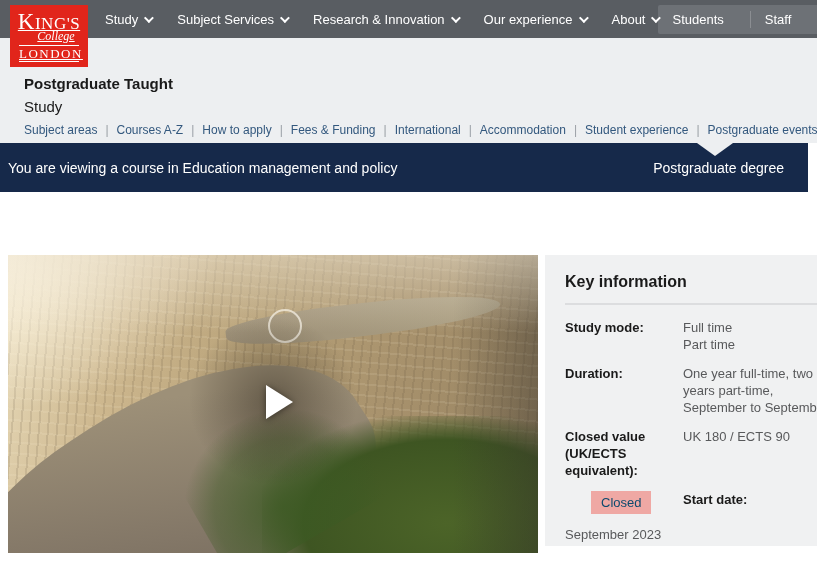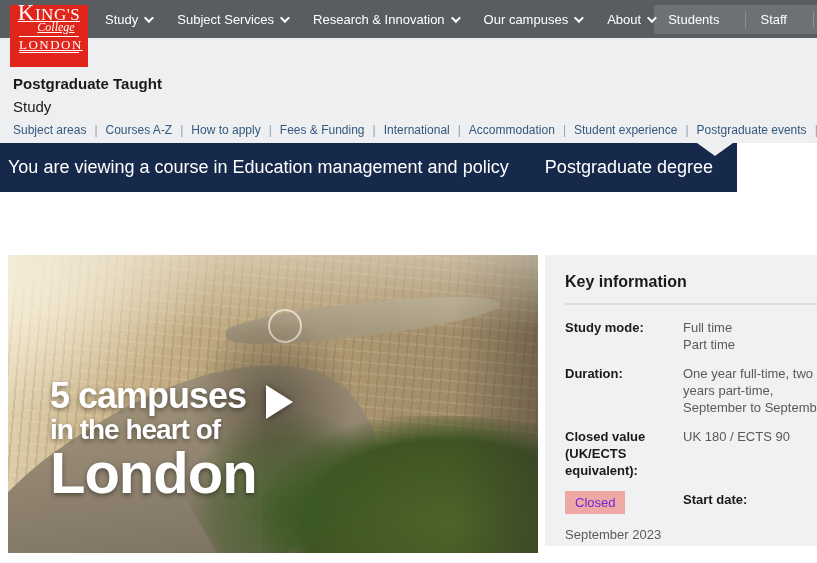--- a/index.html
+++ b/index.html
@@ -10,36 +10,36 @@
   .topbar { position:absolute; top:0; left:0; width:817px; height:38px; background:#595d62; display:flex; align-items:center; }
   .topnav { display:flex; align-items:center; margin-left:105px; gap:26px; }
   .topnav a { color:#fff; font-size:13px; text-decoration:none; display:flex; align-items:center; gap:6px; white-space:nowrap; }
   .chev { width:7px; height:7px; border-right:2px solid #fff; border-bottom:2px solid #fff; transform:rotate(45deg) translateY(-2px); display:inline-block; }
   .topbar-right { margin-left:auto; display:flex; align-items:center; margin-right:8px; gap:7px; }
   .audience { display:flex; background:#6d7176; height:29px; align-items:center; border-radius:2px; }
   .audience a { color:#fff; font-size:13px; text-decoration:none; padding:0 14px; height:17px; line-height:17px; }
   .audience a + a { border-left:1px solid #8b8e92;margin-left:12px; }
 
   
-  .logo { position:absolute; top:5px; left:10px; width:78px; height:62px; background:#e1251b; color:#fff; font-family:"Liberation Serif", serif; text-align:center; z-index:5; }
+  .logo { position:absolute; top:5px; left:10px; width:78px; height:62px; background:#e1251b; color:#fff; font-family:"Liberation Serif", serif; text-align:center; padding-top:9px; z-index:5; }
   .logo .l1 { font-size:17px; letter-spacing:.5px; line-height:15px; }
   .logo .l1 .bigk { font-size:23px; }
   .logo .l2 { font-style:italic; font-size:12px; line-height:11px; margin-left:14px; }
   .logo .l3 { font-size:13px; letter-spacing:1.5px; line-height:15px; margin:3px 9px 0 9px; border-top:1px solid #fff; border-bottom:1px solid #fff; }
 
   
-  .header { position:absolute; top:38px; left:0; width:817px; height:105px; background:#edeff1; padding:37px 8px 0 13px; }
+  .header { position:absolute; top:38px; left:0; width:817px; height:105px; background:#edeff1; padding:37px 8px 0 24px; }
   .eyebrow { font-size:15px; font-weight:bold; color:#1a1a1a; }
   .section-title { font-size:15px; color:#1a1a1a; margin-top:6px; }
   .subnav { margin-top:8px; font-size:12px; display:flex; flex-wrap:nowrap; }
   .subnav a { color:#33587e; text-decoration:none; white-space:nowrap; }
   .subnav a + a::before { content:"|"; color:#9aa0a6; margin:0 8px; }
 
   
-  .banner { position:absolute; top:143px; left:0; width:737px; height:49px; background:#16294a; color:#fff; display:flex; align-items:center; justify-content:space-between; padding:0 24px 0 8px; font-size:18px; }
+  .banner { position:absolute; top:143px; left:0; width:808px; height:49px; background:#16294a; color:#fff; display:flex; align-items:center; justify-content:space-between; padding:0 24px 0 8px; font-size:14px; }
   .banner-notch { position:absolute; top:0; left:697px; width:0; height:0; border-left:18px solid transparent; border-right:18px solid transparent; border-top:13px solid #edeff1; }
 
   
   .main { position:absolute; top:192px; left:0; width:817px; height:371px; background:#fff; }
   h1.course-title { font-size:25px; font-weight:bold; color:#1a1a1a; letter-spacing:-0.5px; margin:20px 0 0 8px; }
 
   
   .video { position:absolute; top:63px; left:8px; width:530px; height:298px; overflow:hidden; cursor:pointer; background:
       linear-gradient(105deg,#e9dcbc 0%,#cdb78e 22%,#b7a178 45%,#a7916c 70%,#93805f 100%); }
   .tex1 { position:absolute; inset:0; background:
@@ -62,21 +62,21 @@
   .ot3 { font-size:58px; line-height:56px; }
 
   
   .keyinfo { position:absolute; top:63px; left:545px; width:310px; height:291px; background:#f0f1f2; padding:18px 20px 0 20px; }
   .keyinfo h2 { font-size:16px; font-weight:bold; color:#1a1a1a; }
   .ki-divider { border:none; border-top:2px solid #dcdddf; margin:12px 0 14px 0; }
   .ki-rows { display:grid; grid-template-columns:118px 1fr; row-gap:12px; font-size:13px; }
   .ki-label { font-weight:bold; color:#1a1a1a; line-height:17px; padding-right:6px; }
   .ki-value { color:#58595b; line-height:17px; }
   .ki-value div + div { margin-top:0; }
-  .badge-closed { display:inline-block; background:#efa8a4; color:#6d28d9; font-size:13px; padding:3px 10px; }
+  .badge-closed { display:inline-block; background:#efa8a4; color:#0c4a6e; font-size:13px; padding:3px 10px;margin-left:26px; }
 </style>
 </head>
 <body>
 
 <div class="page">
 
   <div class="topbar">
     <nav class="topnav">
       <a href="#">
           <span>Study</span>
@@ -84,21 +84,21 @@
         </a>
       <a href="#">
           <span>Subject Services</span>
           <span class="chev"></span>
         </a>
       <a href="#">
           <span>Research &amp; Innovation</span>
           <span class="chev"></span>
         </a>
       <a href="#">
-          <span>Our campuses</span>
+          <span>Our experience</span>
           <span class="chev"></span>
         </a>
       <a href="#">
           <span>About</span>
           <span class="chev"></span>
         </a>
     </nav>
     <div class="topbar-right">
       <div class="audience">
         <a href="#">Students</a>
@@ -142,25 +142,20 @@
     <div class="video">
       <div class="tex1"></div>
       <div class="river-main"></div>
       <div class="river-top"></div>
       <div class="park"></div>
       <div class="treeband"></div>
       <div class="rail"></div>
       <div class="eye-wheel"></div>
       <div class="haze"></div>
       <div class="video-shade"></div>
-      <div class="overlay-text">
-        <div class="ot1">5 campuses</div>
-        <div class="ot2">in the heart of</div>
-        <div class="ot3">London</div>
-      </div>
       <div class="play-tri"></div>
     </div>
 
     <aside class="keyinfo">
       <h2>Key information</h2>
       <hr class="ki-divider">
       <div class="ki-rows">
         <div class="ki-label">Study mode:</div>
         <div class="ki-value">
           <div>Full time</div>

